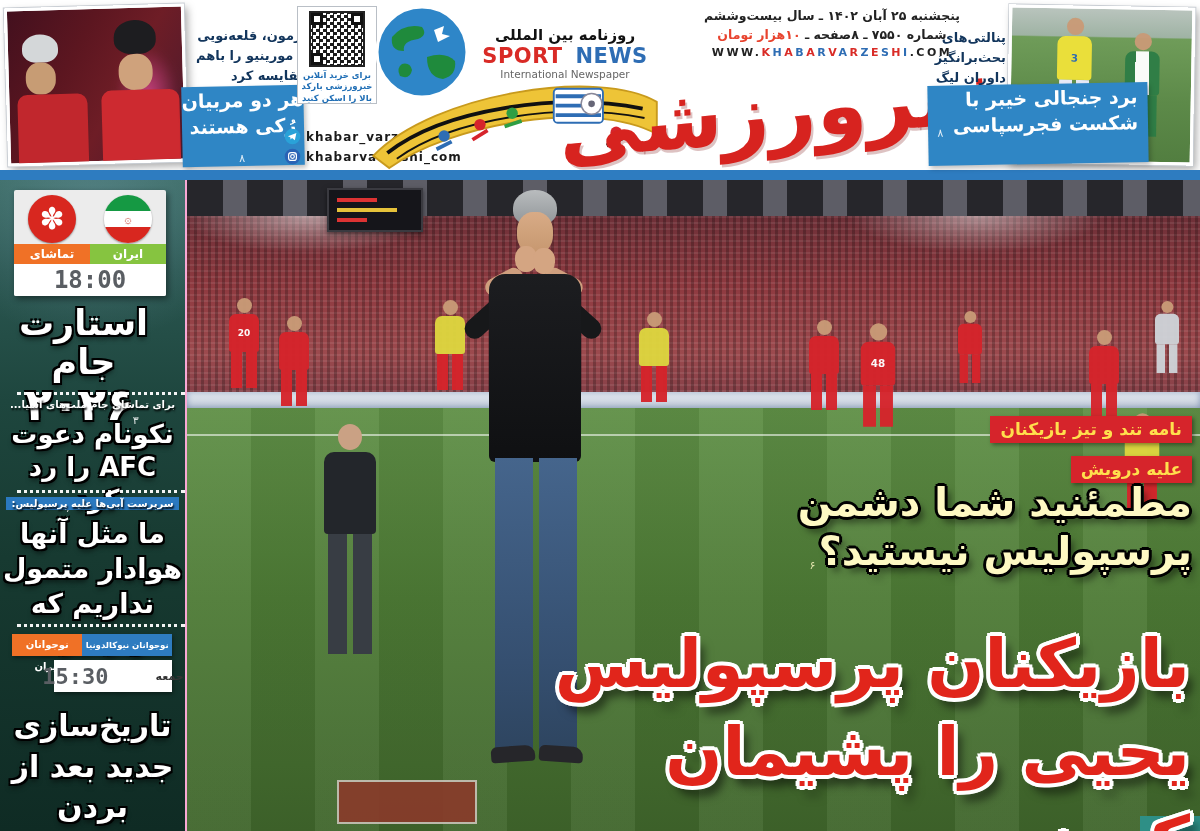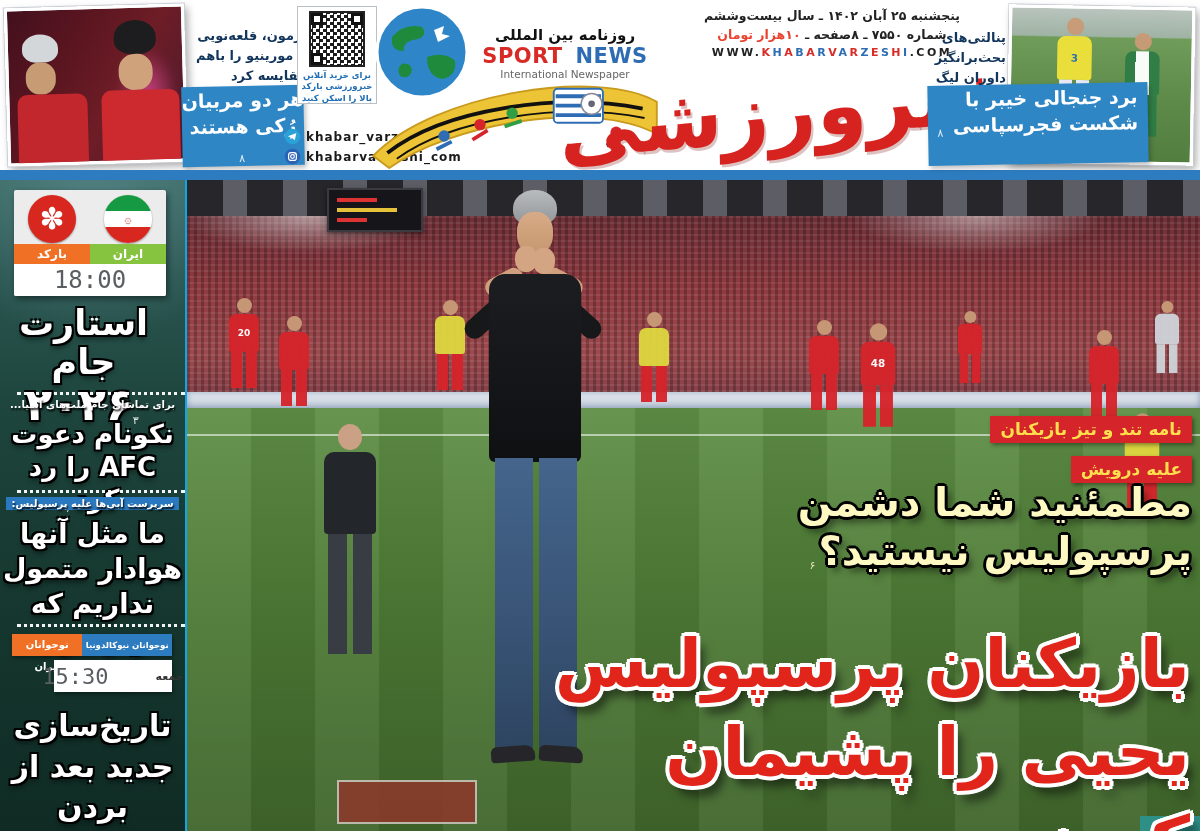--- a/index.html
+++ b/index.html
@@ -80,21 +80,21 @@
   #match1 .cell{flex:1;display:flex;align-items:center;justify-content:center;padding-top:4px;}
   .flag-circle{width:48px;height:48px;border-radius:50%;box-shadow:0 1px 2px rgba(0,0,0,.4);
      display:flex;align-items:center;justify-content:center;overflow:hidden;}
   #flag-hk{background:#d8271f;color:#fff;font-size:30px;line-height:1;}
   #flag-iran{background:linear-gradient(180deg,#159943 0 34%,#fff 34% 66%,#d8271f 66% 100%);
      color:#c0392b;font-size:12px;}
   #match1 .labels{display:flex;direction:ltr;height:20px;color:#fff;font-weight:bold;font-size:12px;text-align:center;}
   #match1 .labels div{flex:1;line-height:20px;}
   .lab-orange{background:#f07126;} .lab-green{background:#86c440;} .lab-blue{background:#2e7cc0;}
   #match1 .time,#match2 .time{background:#fff;display:flex;align-items:center;justify-content:center;gap:6px;}
-  .digits{font-family:"DejaVu Sans Mono",monospace;font-weight:normal;color:#5a5e63;}
+  .digits{font-family:"DejaVu Sans Mono",monospace;font-weight:bold;color:#5a5e63;}
   #match1 .time{height:32px;} #match1 .digits{font-size:24px;}
 
   .h-white{color:#fff;font-weight:bold;text-shadow:-2px -2px 0 #000,2px -2px 0 #000,-2px 2px 0 #000,
      2px 2px 0 #000,0 4px 5px rgba(0,0,0,.55);}
   .sb-kicker{color:#fff;font-size:10px;font-weight:bold;text-shadow:1px 2px 2px #000;
      text-align:center;width:100%;}
   .sb-kicker .hl{background:#2a79c0;padding:1px 5px;display:inline-block;}
   #story-start{top:124px;width:203px;text-align:center;line-height:1.1;}
   #story-start .l1{font-size:35px;} #story-start .l2{font-size:44px;letter-spacing:2px;}
   #story-nekounam-h{top:238px;width:185px;text-align:center;font-size:26px;line-height:1.25;padding:0 2px;}
@@ -105,21 +105,21 @@
   #match2 .labels{display:flex;direction:ltr;height:22px;color:#fff;font-weight:bold;
      text-align:center;box-shadow:1px 2px 4px rgba(0,0,0,.4);}
   #match2 .labels .a{flex:0 0 44%;font-size:10px;line-height:22px;}
   #match2 .labels .b{flex:1;font-size:8.5px;line-height:22px;}
   #match2 .time{width:118px;height:32px;margin-top:4px;box-shadow:1px 2px 4px rgba(0,0,0,.4);}
   #match2 .digits{font-size:22px;}
   #match2 .day{font-size:11px;font-weight:bold;color:#333;margin-left:41px;}
 
   
   #main{position:absolute;left:185px;top:180px;width:1015px;height:651px;overflow:hidden;
-     border-left:2px solid #0ea5e9;background:#47702f;}
+     border-left:2px solid #f9a8d4;background:#47702f;}
   #roof{position:absolute;left:0;top:0;width:100%;height:36px;
      background:repeating-linear-gradient(90deg,#26262b 0 36px,#5d5d66 36px 60px);}
   #stands{position:absolute;left:0;top:36px;width:100%;height:176px;
      background:
       radial-gradient(18% 30% at 12% 0%,rgba(255,255,255,.5),transparent 70%),
       radial-gradient(18% 30% at 78% 0%,rgba(255,255,255,.45),transparent 70%),
       repeating-linear-gradient(90deg,rgba(0,0,0,.22) 0 3px,transparent 3px 7px),
       repeating-linear-gradient(0deg,rgba(255,255,255,.08) 0 2px,transparent 2px 6px),
       linear-gradient(180deg,#6e3038 0%,#8f3a40 40%,#9c4a4e 78%,#874048 100%);}
   #scoreboard{position:absolute;left:140px;top:8px;width:96px;height:44px;background:#15151a;
@@ -315,21 +315,21 @@
     <div class="abs" id="match1">
       <div class="flags">
         <div class="cell">
           <div class="flag-circle" id="flag-hk">✽</div>
         </div>
         <div class="cell">
           <div class="flag-circle" id="flag-iran">۞</div>
         </div>
       </div>
       <div class="labels">
-        <div class="lab-orange">بارکد</div>
+        <div class="lab-orange">تماشای</div>
         <div class="lab-green">ایران</div>
       </div>
       <div class="time">
         <span class="digits">18:00</span>
       </div>
     </div>
 
     <div class="abs h-white" id="story-start">
       <div class="l1">استارت جام</div>
       <div class="l2"><span>۲۰۲۶</span><span class="pg">۳</span></div>

